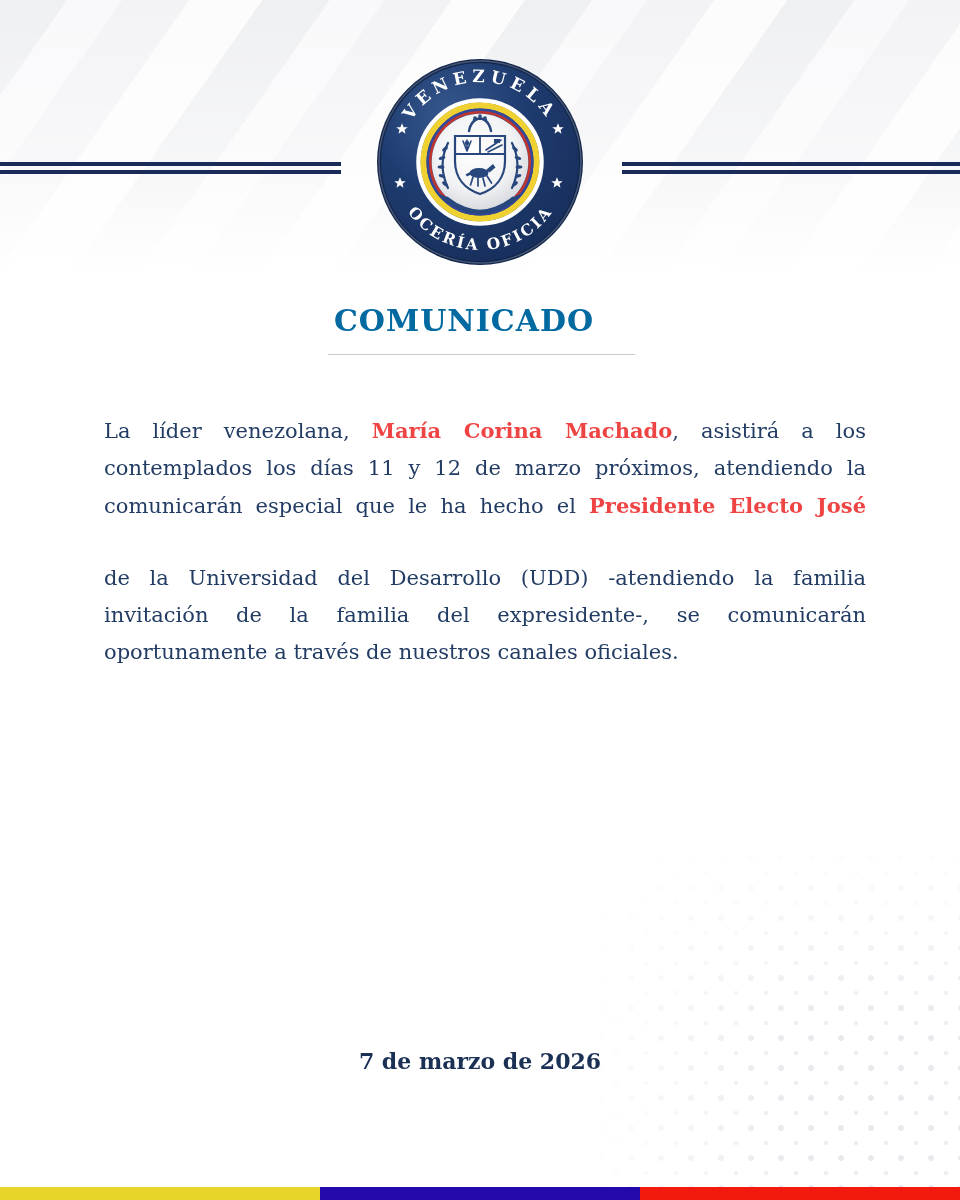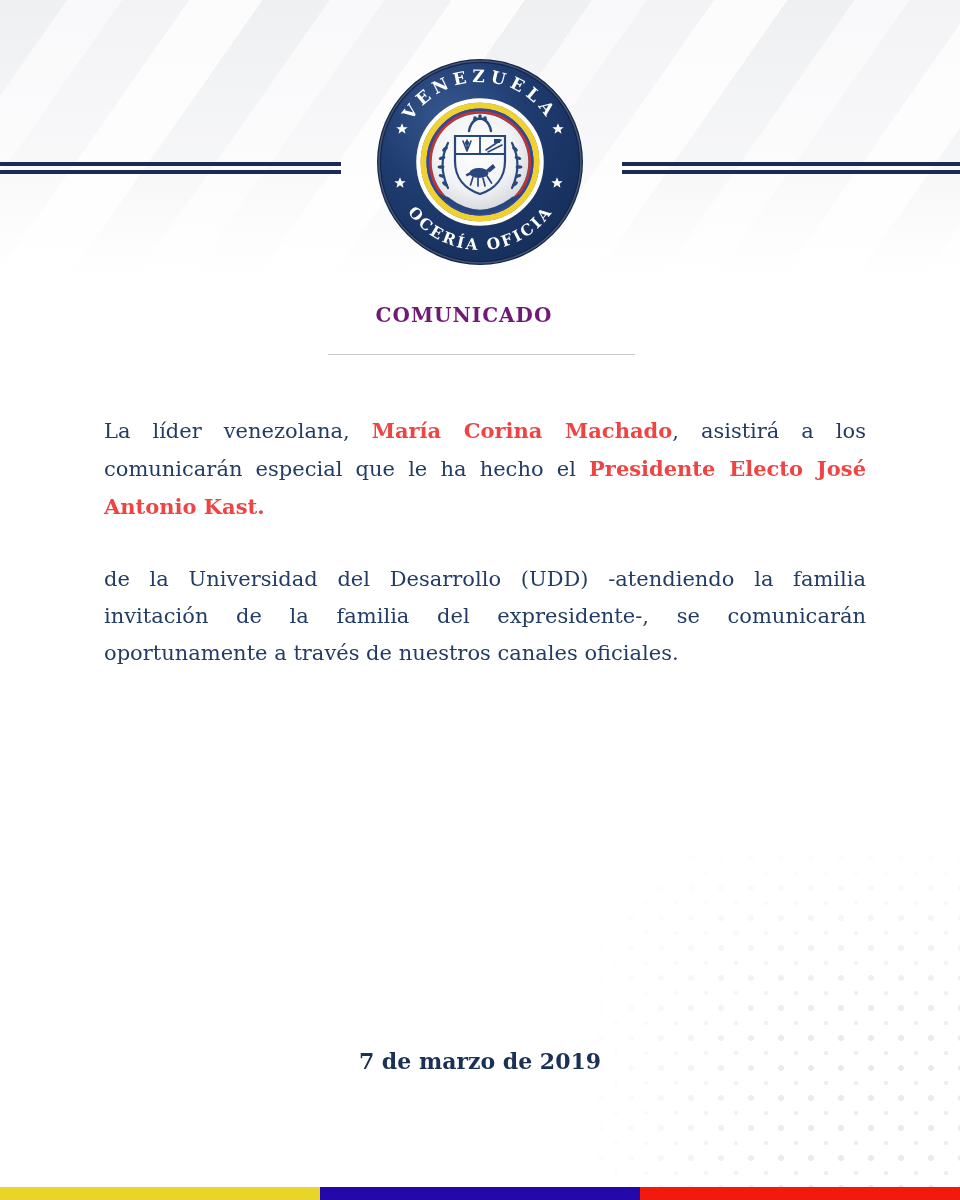--- a/index.html
+++ b/index.html
@@ -34,21 +34,21 @@
   .rule-pair{position:absolute;top:162px;height:12px;}
   .rule-pair .bar{position:absolute;left:0;width:100%;height:4px;background:#1b2b59;}
   .rule-pair .bar.b2{top:8px;}
   .rule-left{left:0;width:341px;}
   .rule-right{left:622px;width:338px;}
 
   .seal-wrap{position:absolute;left:375px;top:57px;width:210px;height:210px;}
 
   .doc-title{
     position:absolute;top:303px;left:0;width:928px;text-align:center;
-    font-size:20px;font-weight:bold;letter-spacing:1px;color:#701a75;
+    font-size:30px;font-weight:bold;letter-spacing:1px;color:#0369a1;
   }
   .title-rule{position:absolute;top:354px;left:328px;width:307px;height:1px;background:#c9c9c9;}
 
   .content{position:absolute;left:104px;top:412px;width:762px;}
   .para{margin:0 0 35px 0;}
   .line{font-size:21px;line-height:37px;color:#223c64;}
   .line.just{text-align:justify;text-align-last:justify;}
   .line b{font-weight:bold;color:#ef4444;}
 
   .doc-date{
@@ -164,29 +164,29 @@
     </g>
   </svg>
 </div>
 
 <div class="doc-title">COMUNICADO</div>
 <div class="title-rule"></div>
 
 <div class="content">
     <div class="para">
       <div class="line just"><span>La líder venezolana, </span><b>María Corina Machado</b><span>, asistirá a los</span></div>
+      <div class="line just"><span>contemplados los días 11 y 12 de marzo próximos, atendiendo la</span></div>
       <div class="line just"><span>comunicarán especial que le ha hecho el </span><b>Presidente Electo José</b></div>
-      <div class="line"><b>Antonio Kast.</b></div>
     </div>
     <div class="para">
       <div class="line just"><span>de la Universidad del Desarrollo (UDD) -atendiendo la familia</span></div>
       <div class="line just"><span>invitación de la familia del expresidente-, se comunicarán</span></div>
       <div class="line"><span>oportunamente a través de nuestros canales oficiales.</span></div>
     </div>
   </div>
 
-<div class="doc-date">7 de marzo de 2019</div>
+<div class="doc-date">7 de marzo de 2026</div>
 
 <div class="flag-bar">
   <div class="seg" style="background: rgb(233, 212, 41);"></div>
   <div class="seg" style="background: rgb(37, 8, 170);"></div>
   <div class="seg" style="background: rgb(241, 26, 12);"></div>
 </div>
 
 </body></html>

